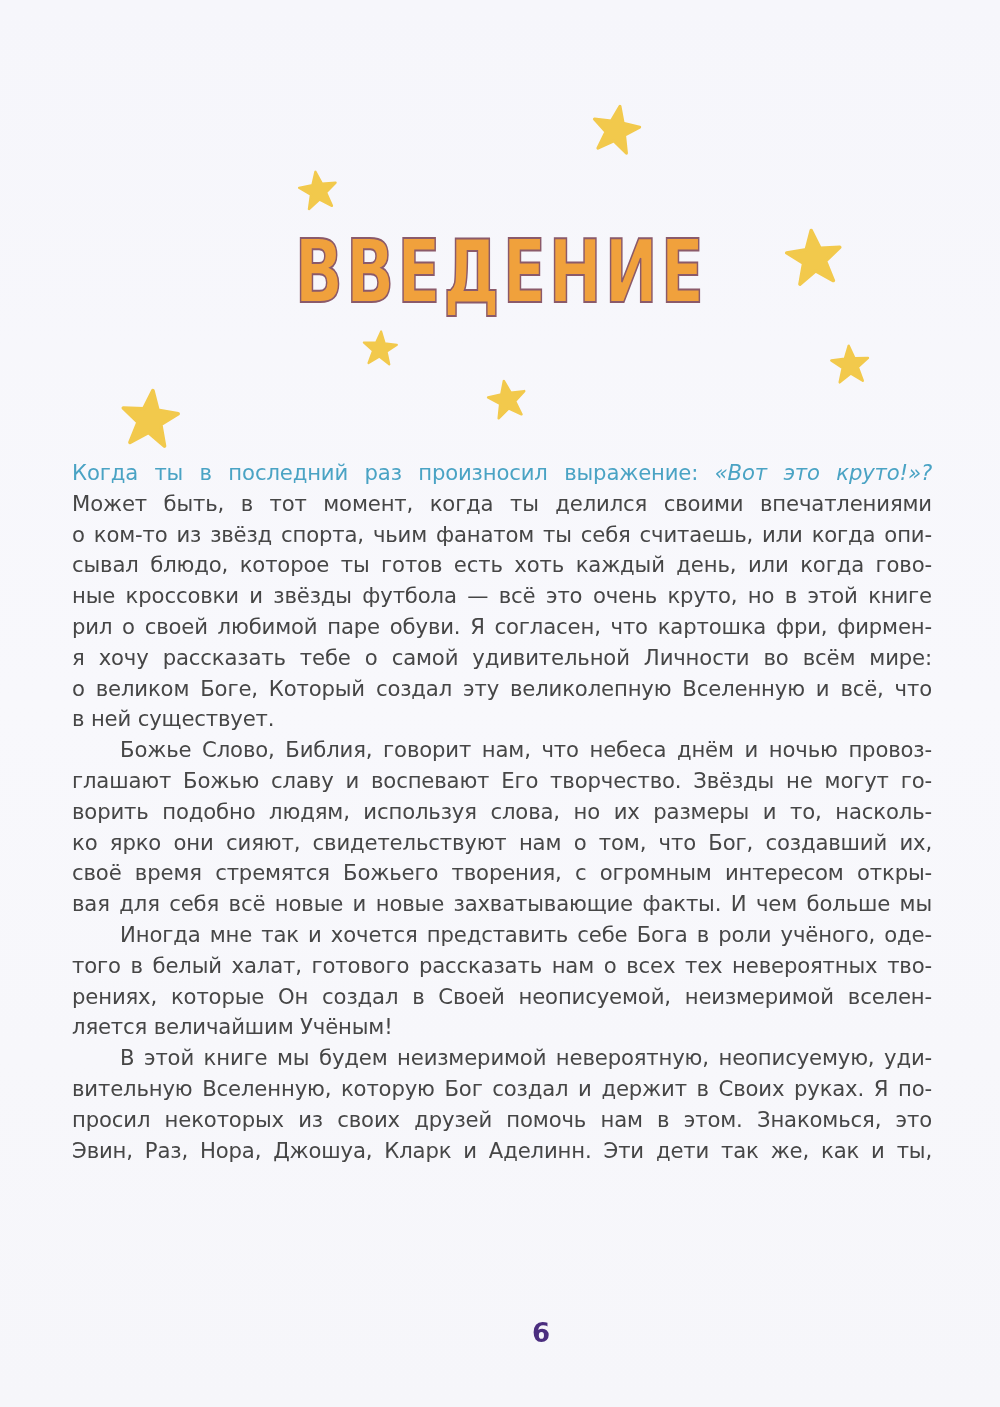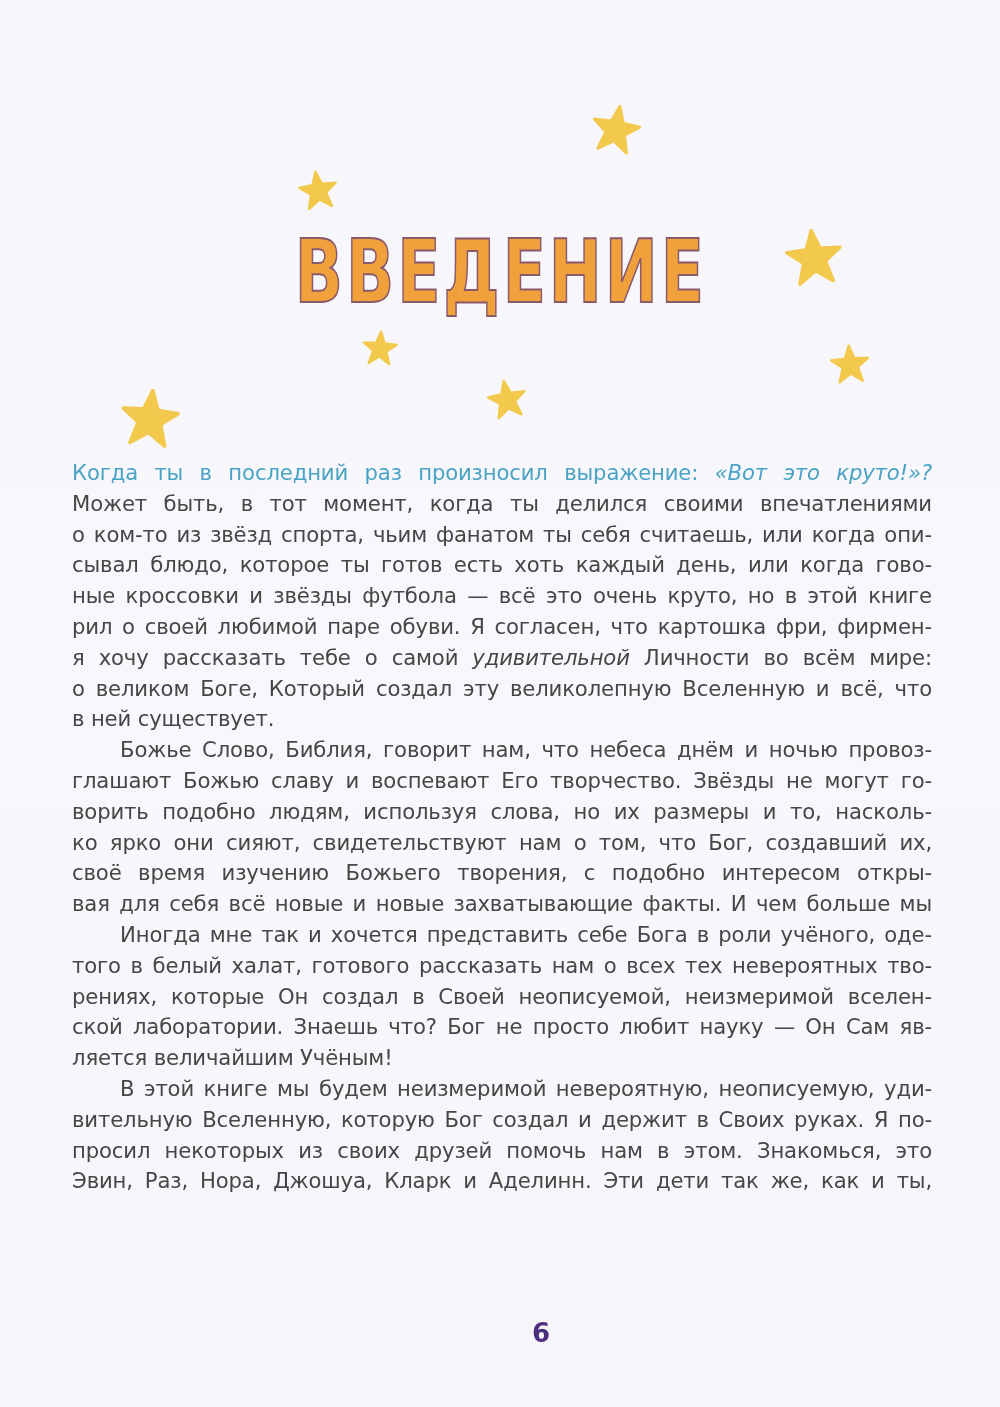--- a/index.html
+++ b/index.html
@@ -65,21 +65,20 @@
     .line.indent {
       padding-left: 48px;
     }
     .lead {
       color: #4aa3c4;
     }
     .lead-quote {
       font-style: italic;
     }
     .em {
-      font-style: italic;
     }
     .page-number {
       position: absolute;
       left: 0;
       width: 1082px;
       text-align: center;
       top: 1318px;
       font-family: "DejaVu Sans", sans-serif;
       font-weight: bold;
       font-size: 26px;
@@ -138,27 +137,26 @@
     <span class="line">ные кроссовки и звёзды футбола — всё это очень круто, но в этой книге</span>
     <span class="line">рил о своей любимой паре обуви. Я согласен, что картошка фри, фирмен-</span>
     <span class="line"><span>я хочу рассказать тебе о самой </span><span class="em">удивительной</span><span> Личности во всём мире:</span></span>
     <span class="line">о великом Боге, Который создал эту великолепную Вселенную и всё, что</span>
     <span class="line last">в ней существует.</span>
 
     <span class="line indent">Божье Слово, Библия, говорит нам, что небеса днём и ночью провоз-</span>
     <span class="line">глашают Божью славу и воспевают Его творчество. Звёзды не могут го-</span>
     <span class="line">ворить подобно людям, используя слова, но их размеры и то, насколь-</span>
     <span class="line">ко ярко они сияют, свидетельствуют нам о том, что Бог, создавший их,</span>
-    <span class="line">своё время изучению Божьего творения, с подобно интересом откры-</span>
+    <span class="line">своё время стремятся Божьего творения, с огромным интересом откры-</span>
     <span class="line">вая для себя всё новые и новые захватывающие факты. И чем больше мы</span>
 
     <span class="line indent">Иногда мне так и хочется представить себе Бога в роли учёного, оде-</span>
     <span class="line">того в белый халат, готового рассказать нам о всех тех невероятных тво-</span>
     <span class="line">рениях, которые Он создал в Своей неописуемой, неизмеримой вселен-</span>
-    <span class="line">ской лаборатории. Знаешь что? Бог не просто любит науку — Он Сам яв-</span>
     <span class="line last">ляется величайшим Учёным!</span>
 
     <span class="line indent">В этой книге мы будем неизмеримой невероятную, неописуемую, уди-</span>
     <span class="line">вительную Вселенную, которую Бог создал и держит в Своих руках. Я по-</span>
     <span class="line">просил некоторых из своих друзей помочь нам в этом. Знакомься, это</span>
     <span class="line">Эвин, Раз, Нора, Джошуа, Кларк и Аделинн. Эти дети так же, как и ты,</span>
   </div>
 
   <div class="page-number">6</div>
 </div>

